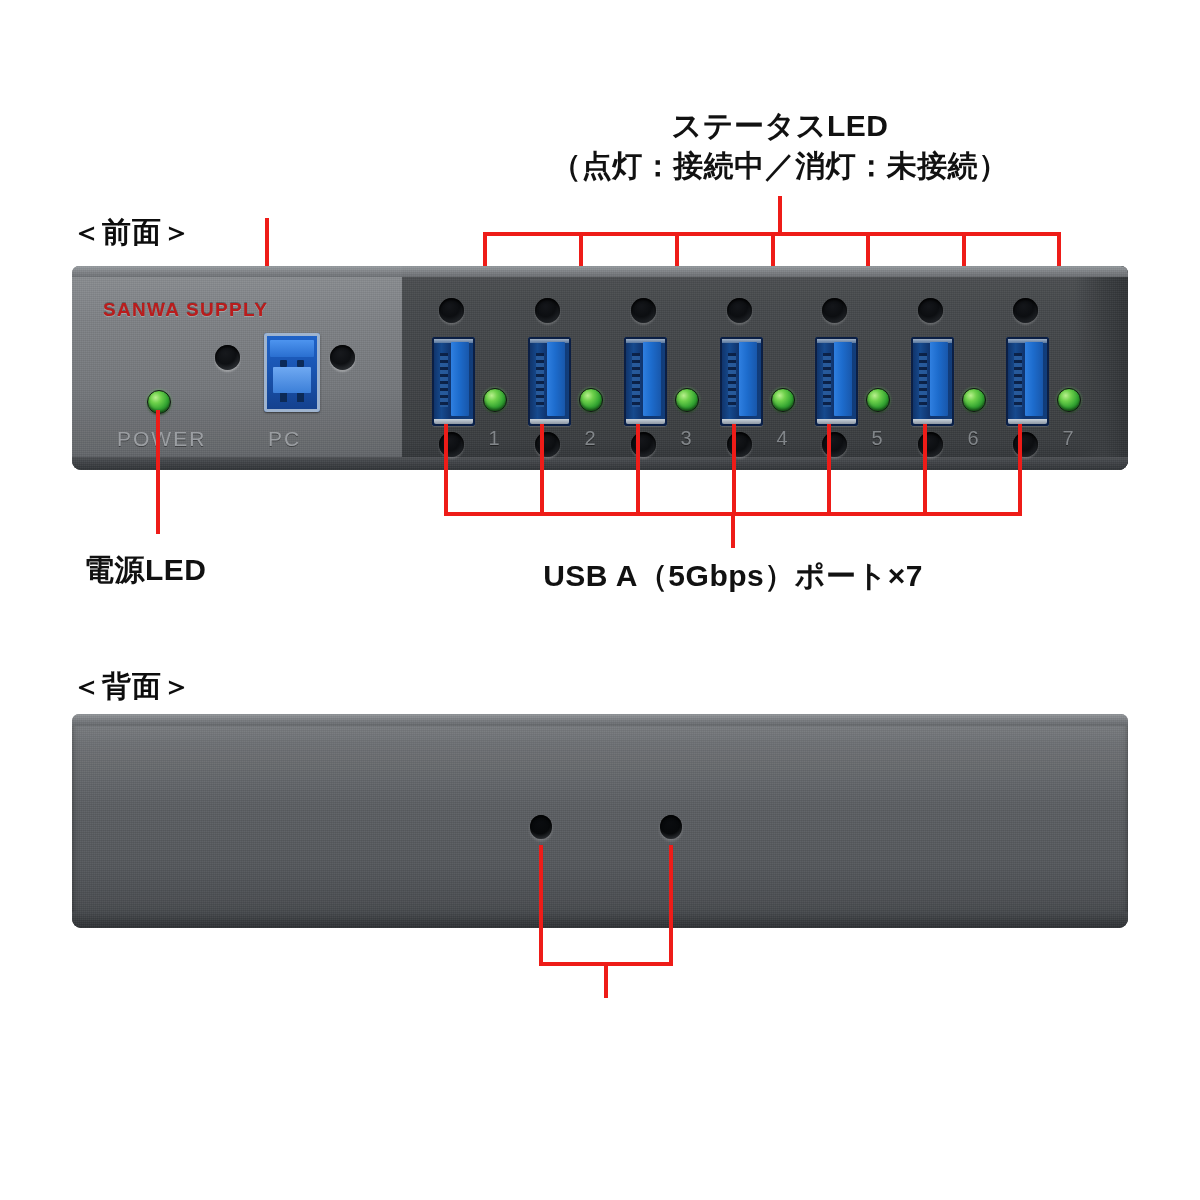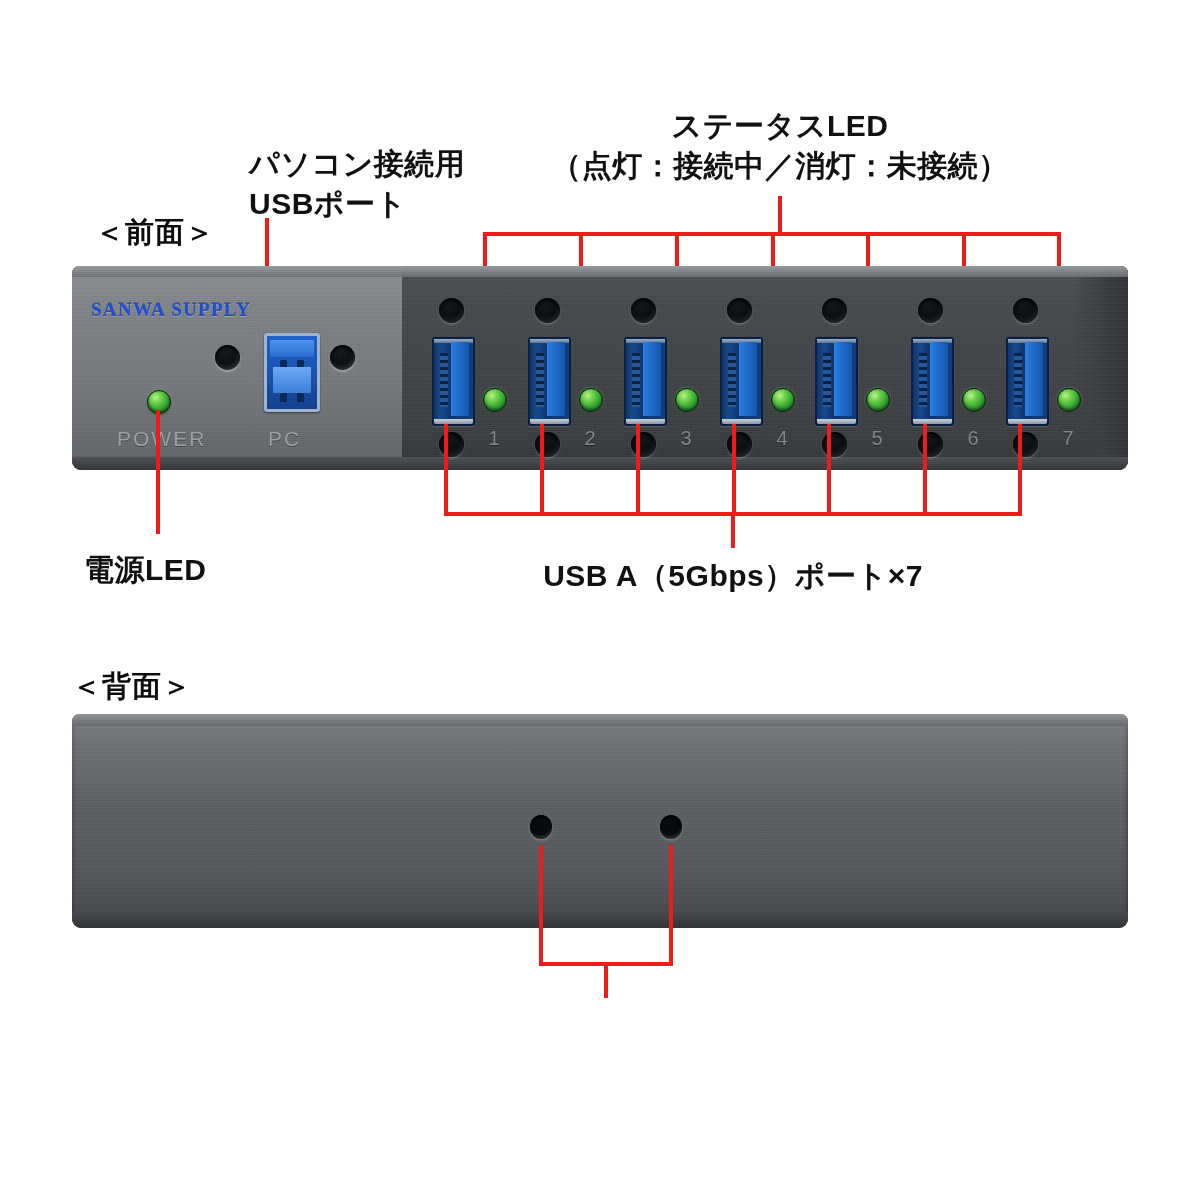--- a/index.html
+++ b/index.html
@@ -101,26 +101,26 @@
     position: absolute; inset: 0;
     background-image:
       repeating-linear-gradient(0deg, rgba(255,255,255,.030) 0 1px, rgba(0,0,0,.030) 1px 2px),
       repeating-linear-gradient(90deg, rgba(255,255,255,.022) 0 1px, rgba(0,0,0,.022) 1px 2px);
     pointer-events: none;
   }
 
   
   .brand {
     position: absolute;
-    left: 91px; top: 299px;
-    font-family: Liberation Serif, serif;
+    left: 103px; top: 299px;
+    font-family: Liberation Sans, sans-serif;
     font-size: 19px;
     font-weight: 700;
     letter-spacing: 1.3px;
-    color: #1d4ed8;
+    color: #b91c1c;
     text-shadow: 0 1px 0 rgba(255,255,255,.25), 0 -1px 0 rgba(0,0,0,.25);
     white-space: nowrap;
   }
   .silk {
     position: absolute;
     font-size: 21px;
     letter-spacing: 2px;
     color: #9b9ea2;
     text-shadow: 0 1px 0 rgba(0,0,0,.35);
     white-space: nowrap;
@@ -265,24 +265,22 @@
     border-radius: 50%;
     background: radial-gradient(circle at 45% 36%, #0a0c0f 0%, #07090b 52%, #2c2f33 78%, #6a6d71 100%);
     box-shadow: 0 2px 3px rgba(255,255,255,0.20), inset 0 2px 3px rgba(0,0,0,0.95);
   }
 </style>
 </head>
 <body>
 
 <div id="stage">
 
-  <div class="view-label" style="left:72px; top:213px;margin-left:23px;">＜前面＞</div>
-
-  <div class="callout" style="left:249px; top:144px;">パソコン接続用
-USBポート</div>
+  <div class="view-label" style="left:72px; top:213px;">＜前面＞</div>
+
   <div class="rline vline" style="left:265px; top:218px; height:122px;"></div>
 
   <div class="callout center" style="left:560px; top:106px; width:440px;">ステータスLED</div>
   <div class="callout center" style="left:545px; top:146px; width:470px;">（点灯：接続中／消灯：未接続）</div>
 
   <div class="rline vline" style="left:778px; top:196px; height:40px;"></div>
 
   <div class="rline hline" style="left:483px; top:232px; width:578px;"></div>
 
   <div class="rline vline" style="left:483px; top:232px; height:162px;"></div>

